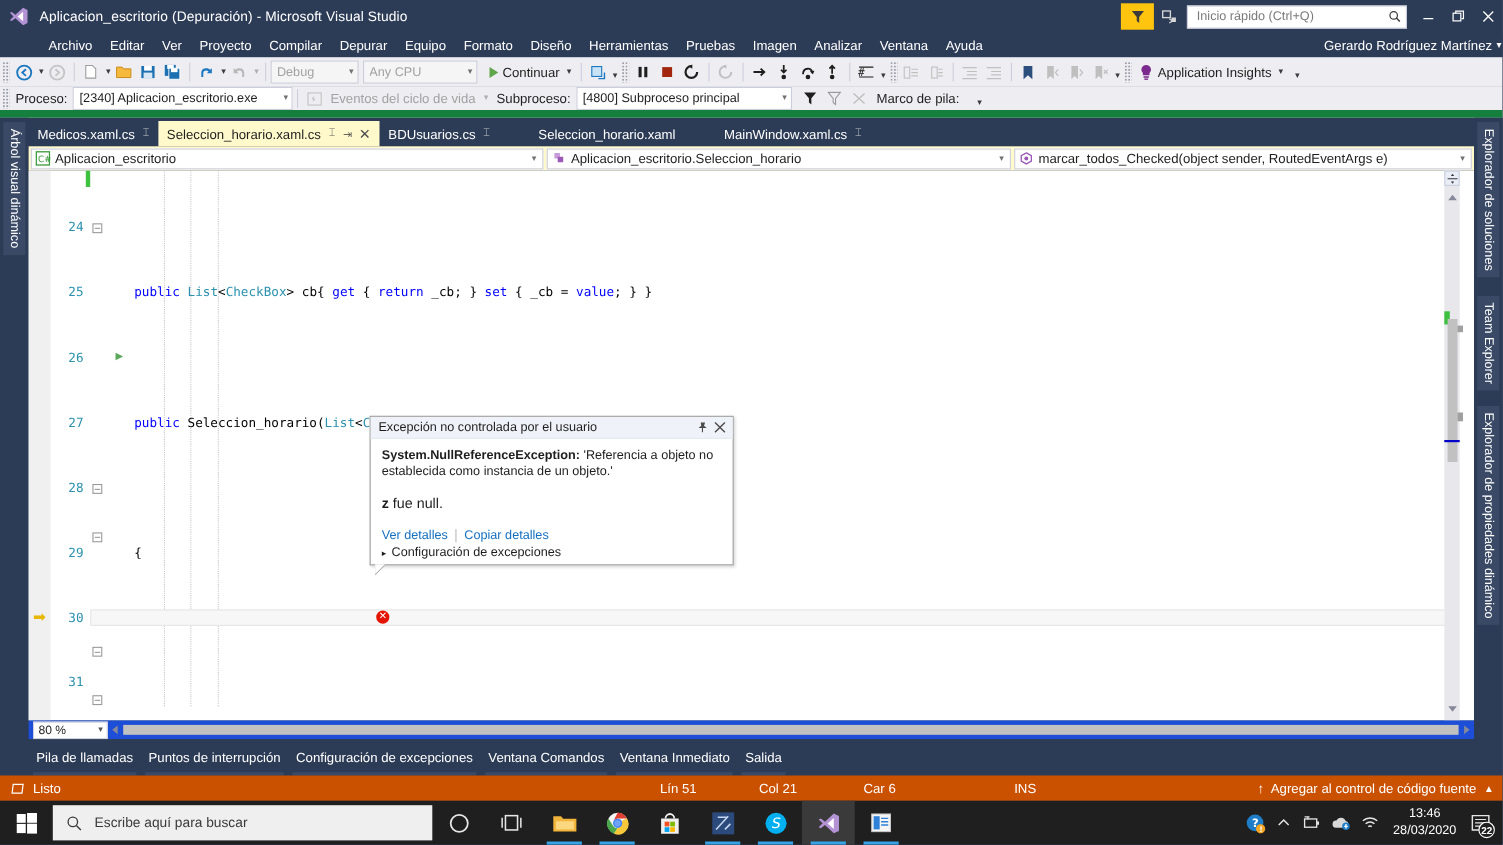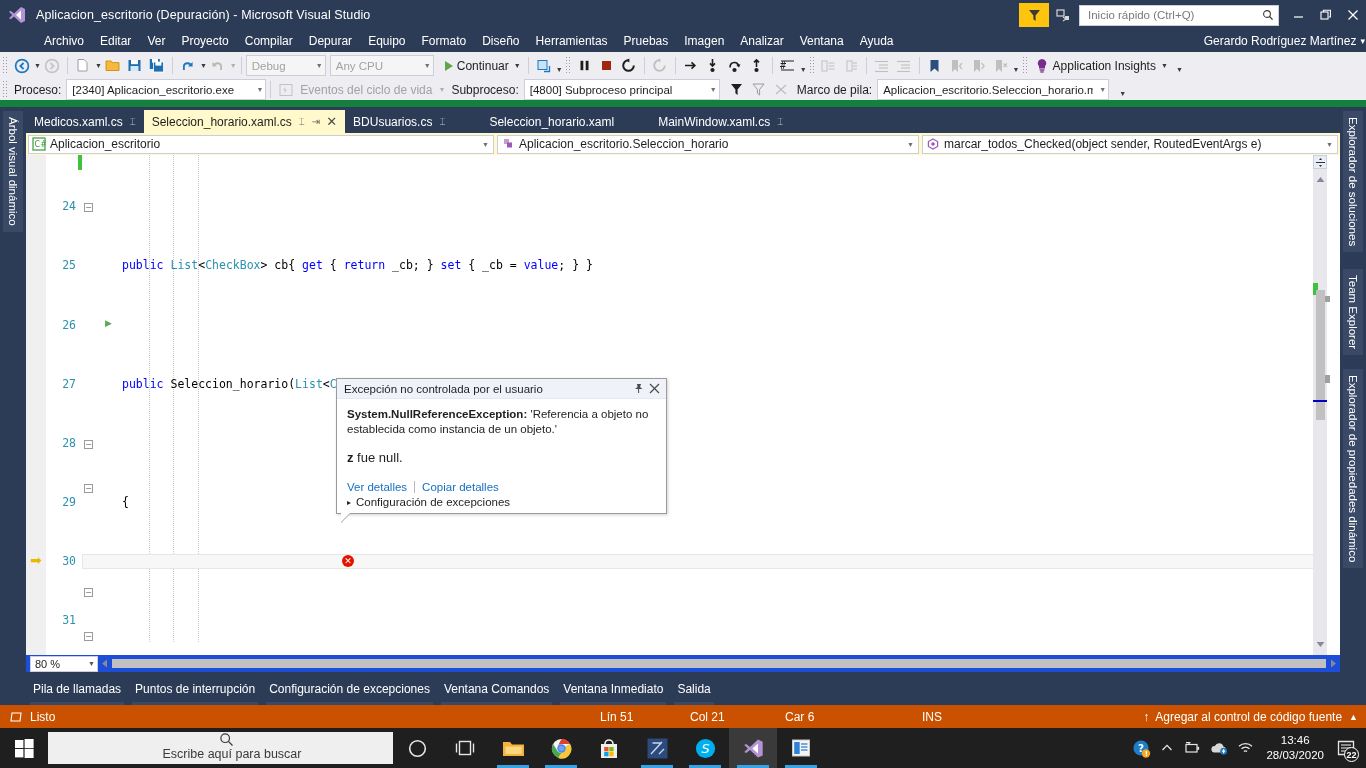--- a/index.html
+++ b/index.html
@@ -347,21 +347,21 @@
   .sb-caret { font-size: 9px; margin-left: 7px; }
 
   
   .taskbar {
     position: absolute; left: 0; top: 728px; width: 1366px; height: 40px;
     background: #1F1F1F; display: flex; align-items: center;
   }
   .start-btn { width: 48px; height: 40px; display:flex; align-items:center; justify-content:center; }
   .tb-search {
     width: 345px; height: 32px; background: #EFEFEF;
-    display: flex; align-items: center; padding-left: 12px; margin-left: 0px; flex-direction: column;
+    display: flex; align-items: center; padding-left: 12px; margin-left: 0px;
   }
   .tb-search .txt { font-size: 12.5px; color: #3A3A3A; margin-left: 11px; }
   .tsk-ico {
     width: 48px; height: 40px; display:flex; align-items:center; justify-content:center;
     position: relative;
   }
   .tsk-ico.active { background: #3A3A3A; }
   .tsk-ico .under {
     position: absolute; left: 8px; right: 8px; bottom: 0; height: 3px; background: #36A3E6;
   }
@@ -704,24 +704,20 @@
       <svg width="13" height="13" viewBox="0 0 13 13">
           <path d="M1 1 L12 1 L7.6 6.4 L7.6 12 L5.4 10.2 L5.4 6.4 Z" fill="none" stroke="#9A9A9A" stroke-width="1"></path>
         </svg>
     </div>
     <div class="tb-btn">
       <svg width="14" height="13" viewBox="0 0 14 13">
           <path d="M2 2 L12 11 M12 2 L2 11" stroke="#BDBDBD" stroke-width="1.2"></path>
         </svg>
     </div>
     <span class="tb-label" style="margin-left:5px">Marco de pila:</span>
-    <div class="tb-combo" style="width:232px">
-      <span class="cv" style="color:#1E1E1E">Aplicacion_escritorio.Seleccion_horario.m</span>
-      <span class="cc">▼</span>
-    </div>
     <span class="tb-caret" style="margin-left:10px;transform:translateY(4px)">▼</span>
   </div>
 
   <div class="left-rail">
     <div class="rail-tab-v">Árbol visual dinámico</div>
   </div>
 
   <div class="right-rail">
     <div class="rrail-tab" style="top:4px">Explorador de soluciones</div>
     <div class="rrail-tab" style="top:162px">Team Explorer</div>

